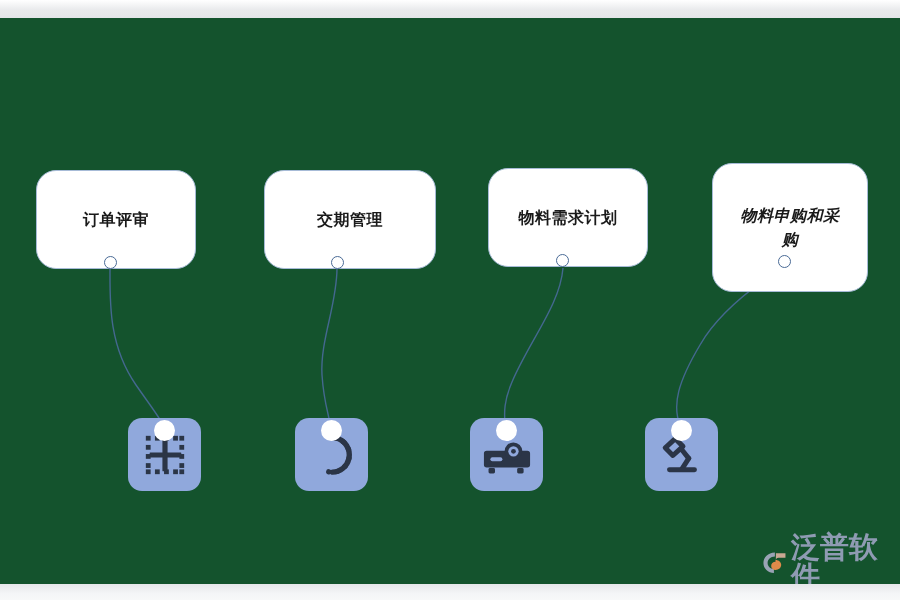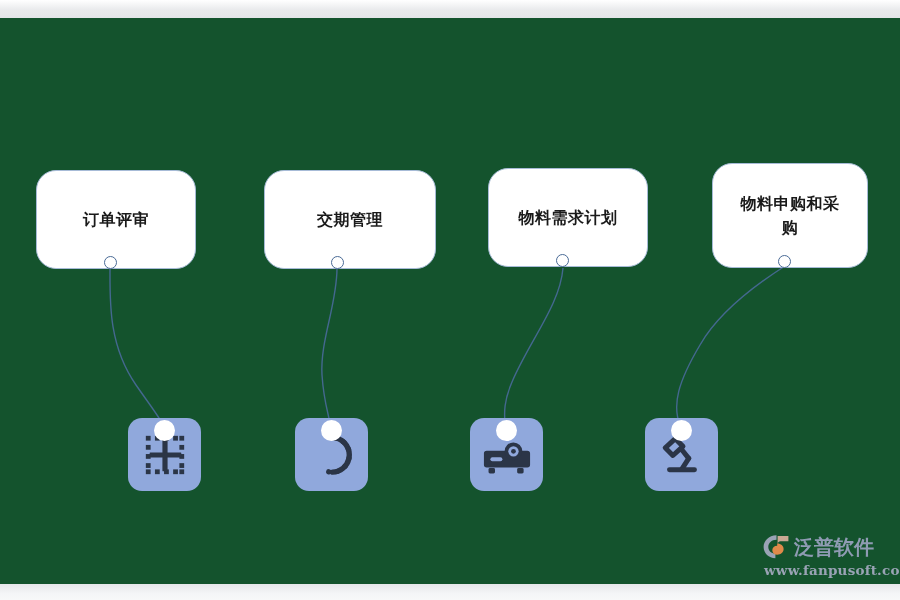--- a/index.html
+++ b/index.html
@@ -116,21 +116,21 @@
     height: 52px;
     pointer-events: none;
   }
   .wm-row {
     display: flex;
     align-items: center;
     gap: 4px;
   }
   .wm-text {
     font-family: "DejaVu Sans", "Liberation Sans", sans-serif;
-    font-size: 20px;
+    font-size: 29px;
     font-weight: 700;
     color: #8f9bb3;
     letter-spacing: 0px;
     line-height: 1;
   }
   .wm-url {
     font-family: "DejaVu Serif", "Liberation Serif", serif;
     font-size: 13.5px;
     font-weight: 700;
     color: #9aa3b5;
@@ -222,21 +222,21 @@
       </g>
 
       <circle cx="33" cy="20" r="5.6" fill="#90a8dc"></circle>
       <circle cx="33" cy="20" r="2.6" fill="#2b3547"></circle>
 
       <rect x="8" y="26.5" width="13" height="4.2" rx="2.1" fill="#90a8dc"></rect>
     </svg>
   </div>
   <div class="tile-dot" style="left:496px; top:420px;"></div>
 
-  <div class="node-box" style="left:712px; top:163px; width:156px; height:105px;">
+  <div class="node-box" style="left:712px; top:163px; width:156px; height:129px;font-style:italic;">
     <span class="node-label">物料申购和采
 购</span>
   </div>
   <div class="box-pin" style="left:778px; top:255px;"></div>
 
   <div class="icon-tile" style="left:645px; top:418px;">
     <svg width="46" height="46" viewBox="0 0 48 48">
       <g fill="none" stroke="#2b3547" stroke-width="5.2" stroke-linecap="round" stroke-linejoin="round">
 
         <path d="M6.5 16.5 L17 7 L25 15 L14.5 24.5 Z"></path>

